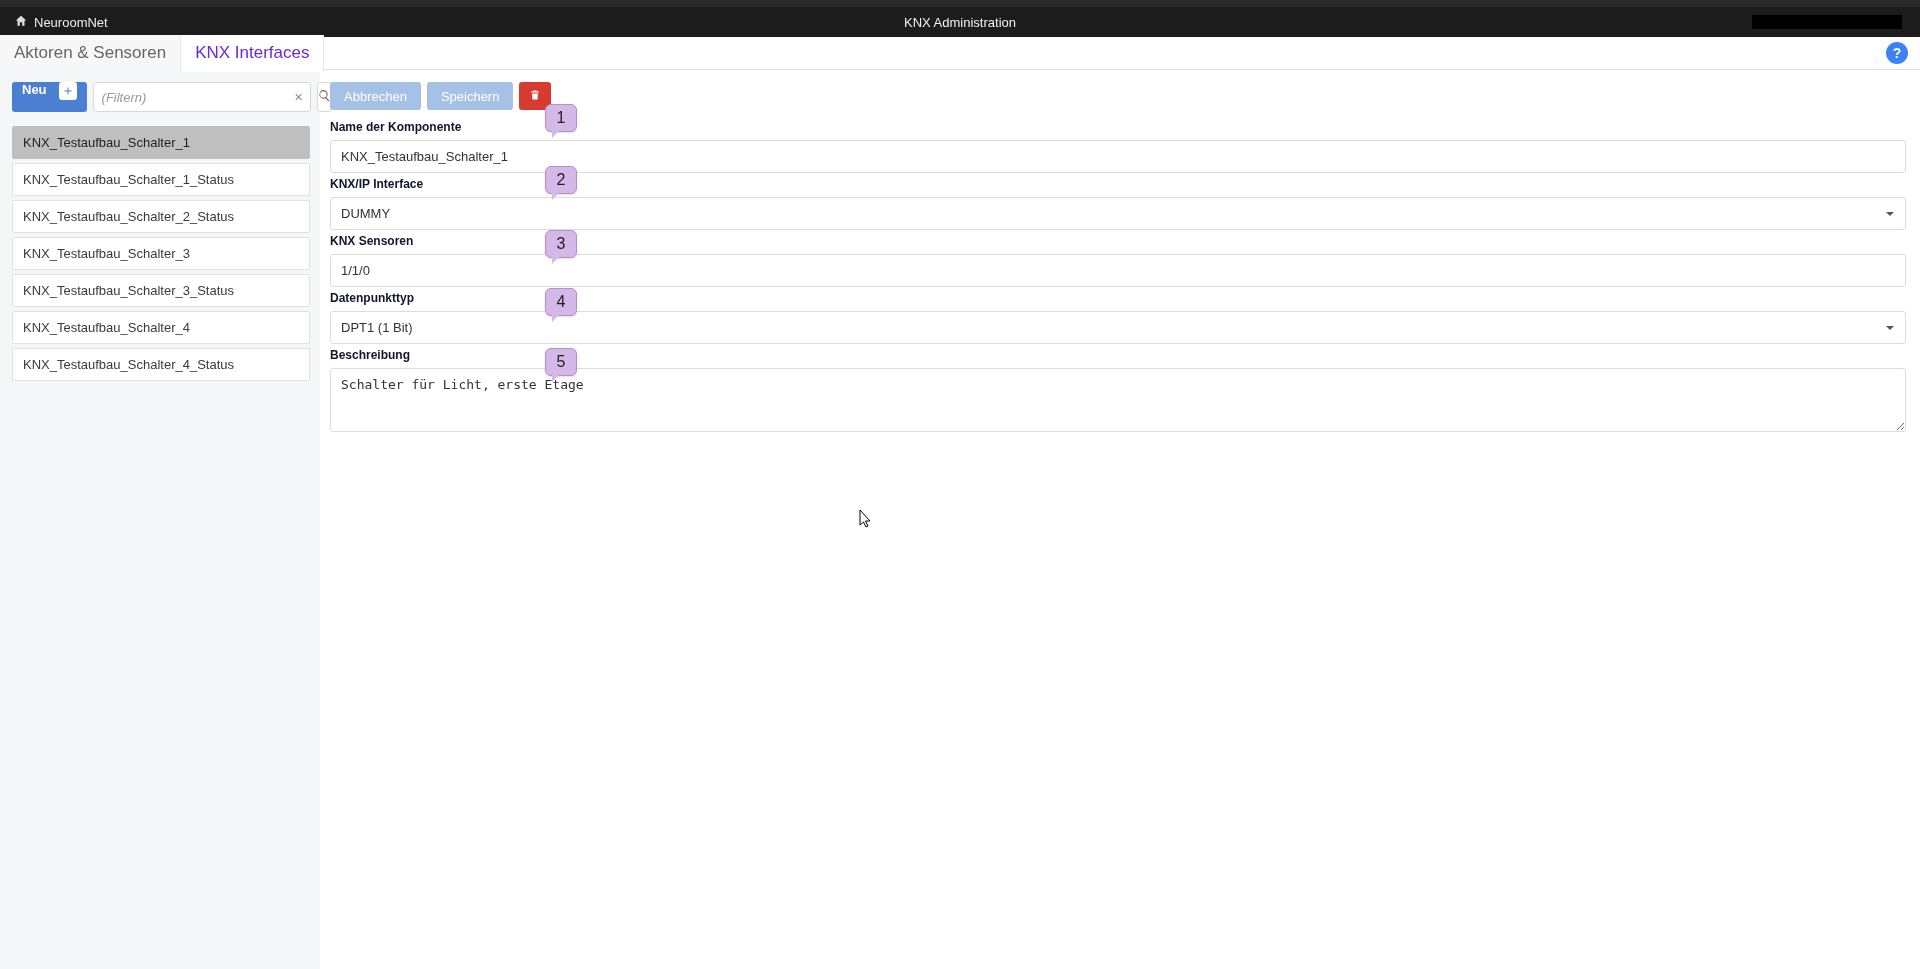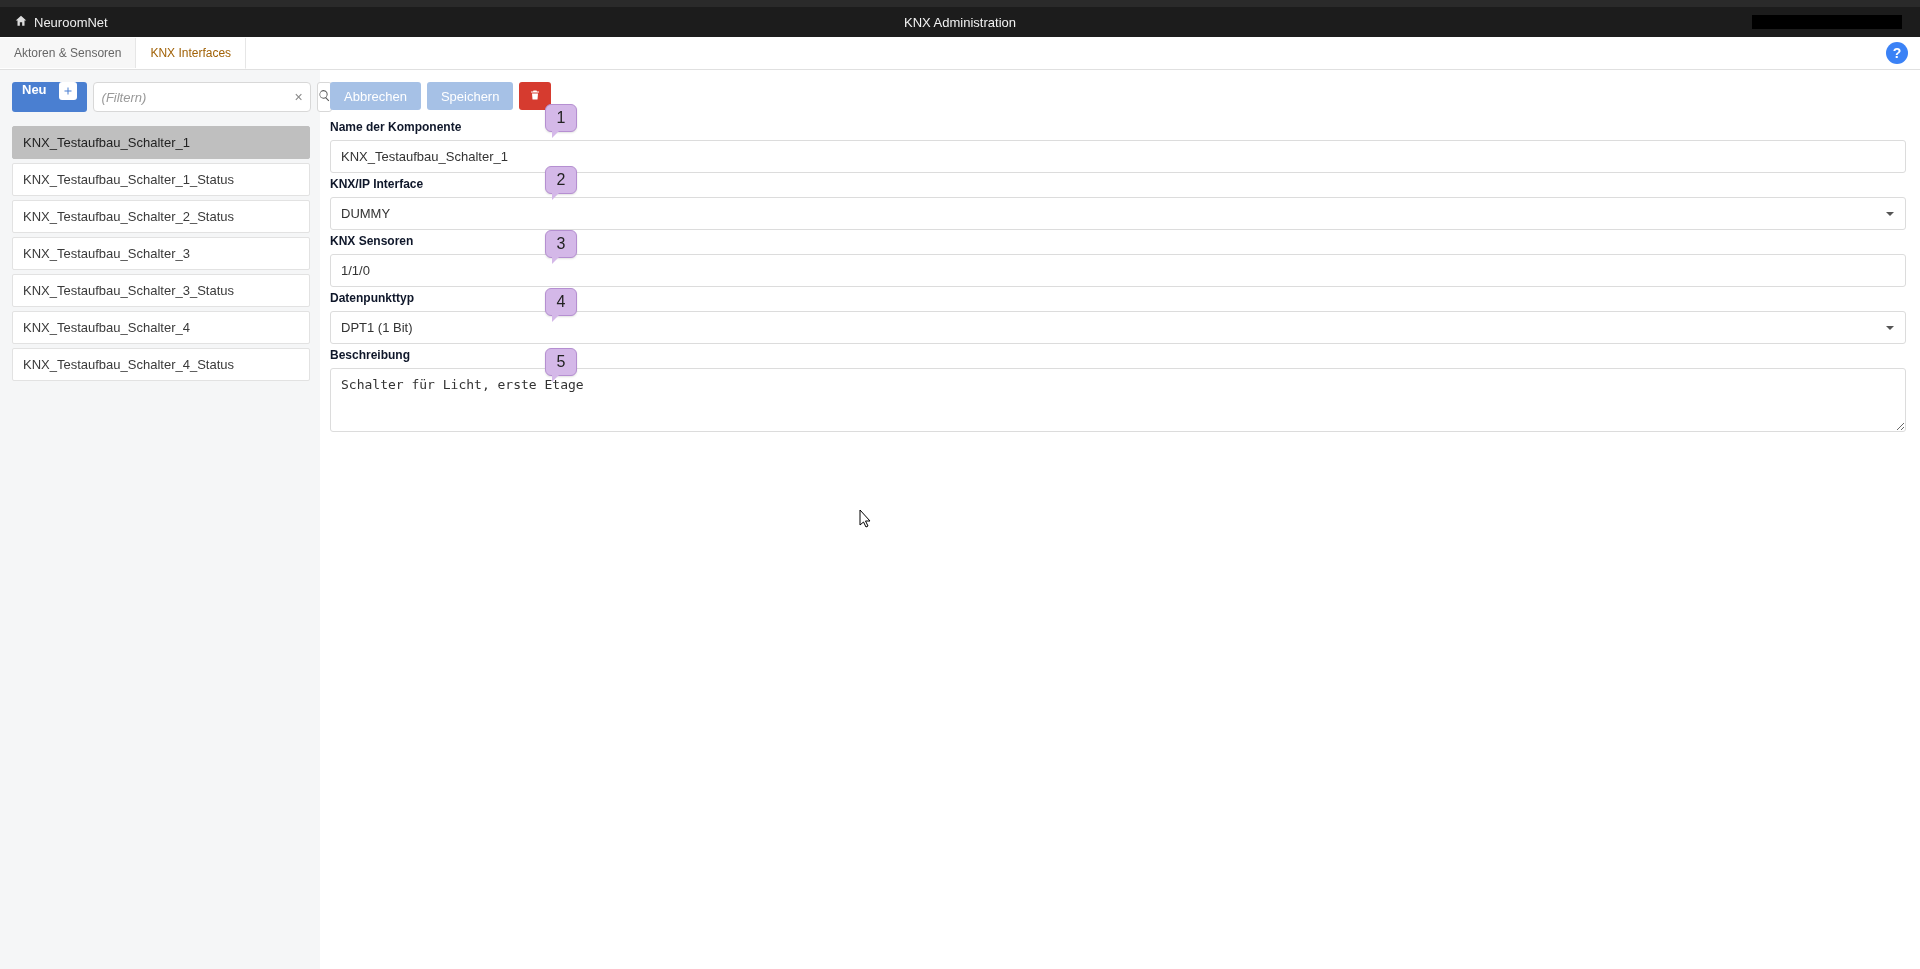--- a/index.html
+++ b/index.html
@@ -55,28 +55,28 @@
   .tabstrip {
     display: flex;
     align-items: center;
     border-bottom: 1px solid #e0e0e0;
     background: #fff;
     height: 33px;
     position: relative;
   }
   .tabstrip .tab {
     padding: 8px 14px 8px 14px;
-    font-size: 12px;
+    font-size: 17px;
     color: #555;
     cursor: pointer;
     border-right: 1px solid #e6e6e6;
     background: #fff;
   }
   .tabstrip .tab.active {
-    color: #a16207;
+    color: #6d28d9;
     font-weight: 500;
     border-bottom: 1px solid #fff;
     position: relative;
     top: 0;
   }
   .tabstrip .tab.inactive {
     background: #f7f7f7;
     color: #666;
   }
   .tabstrip .help {

